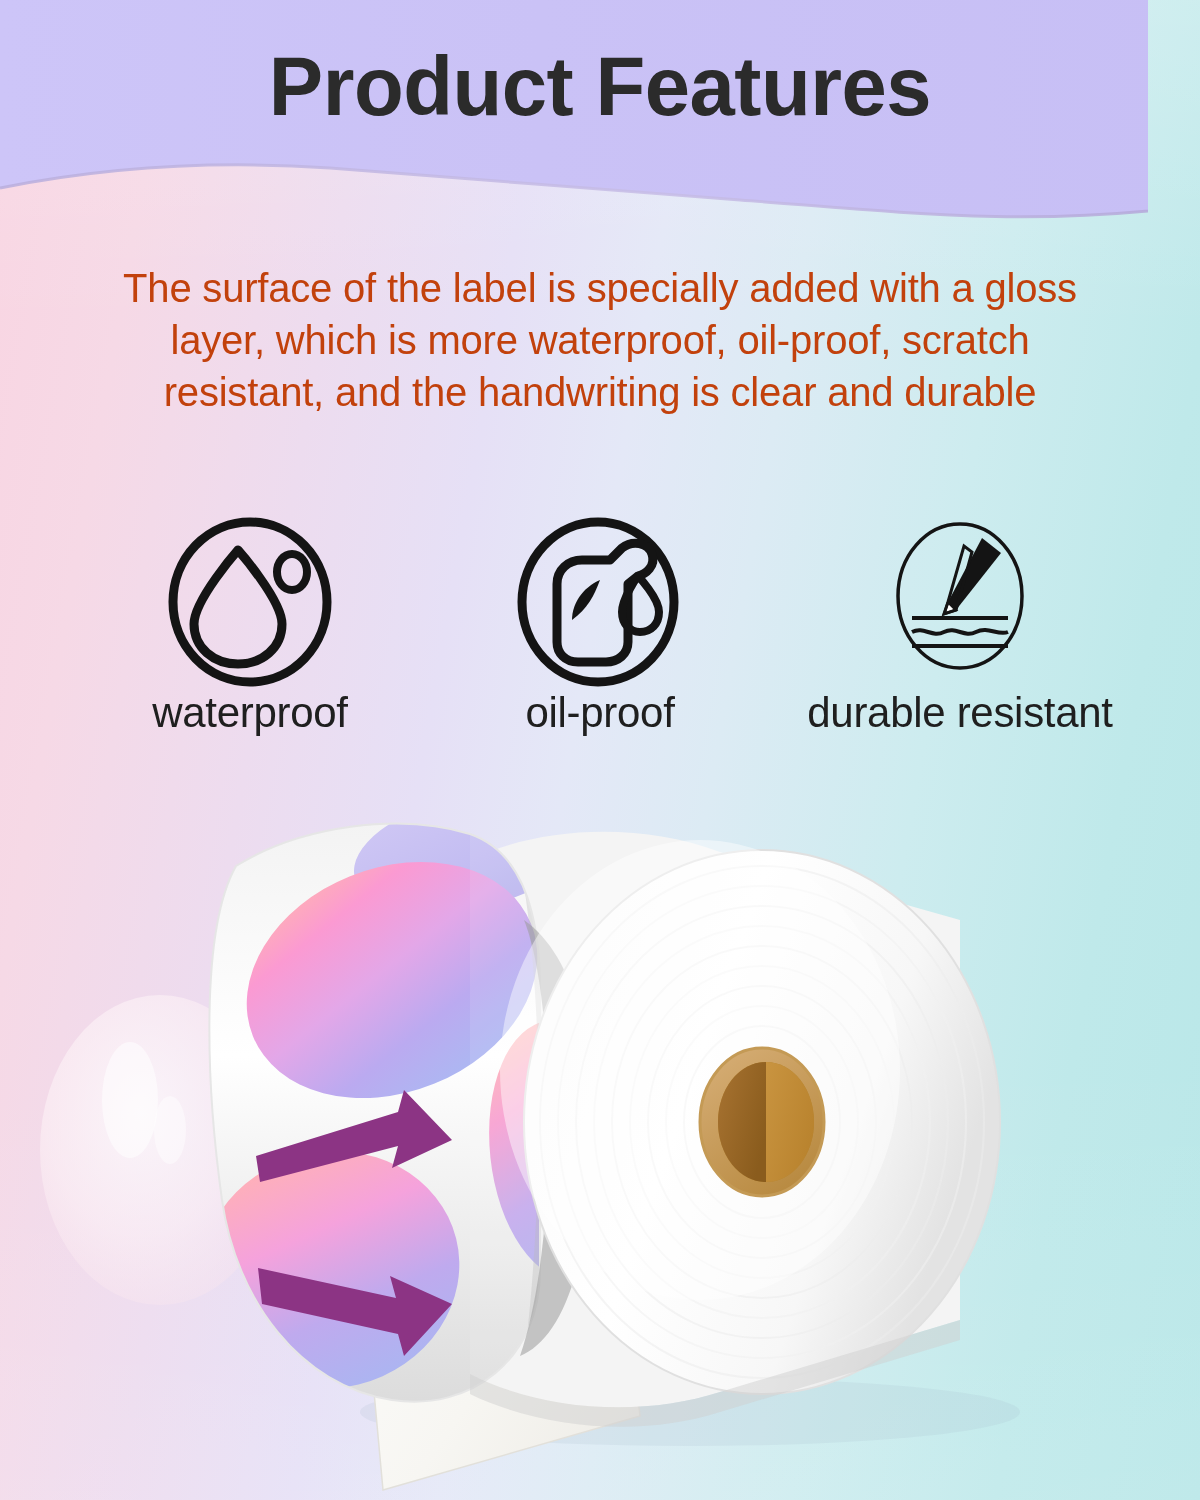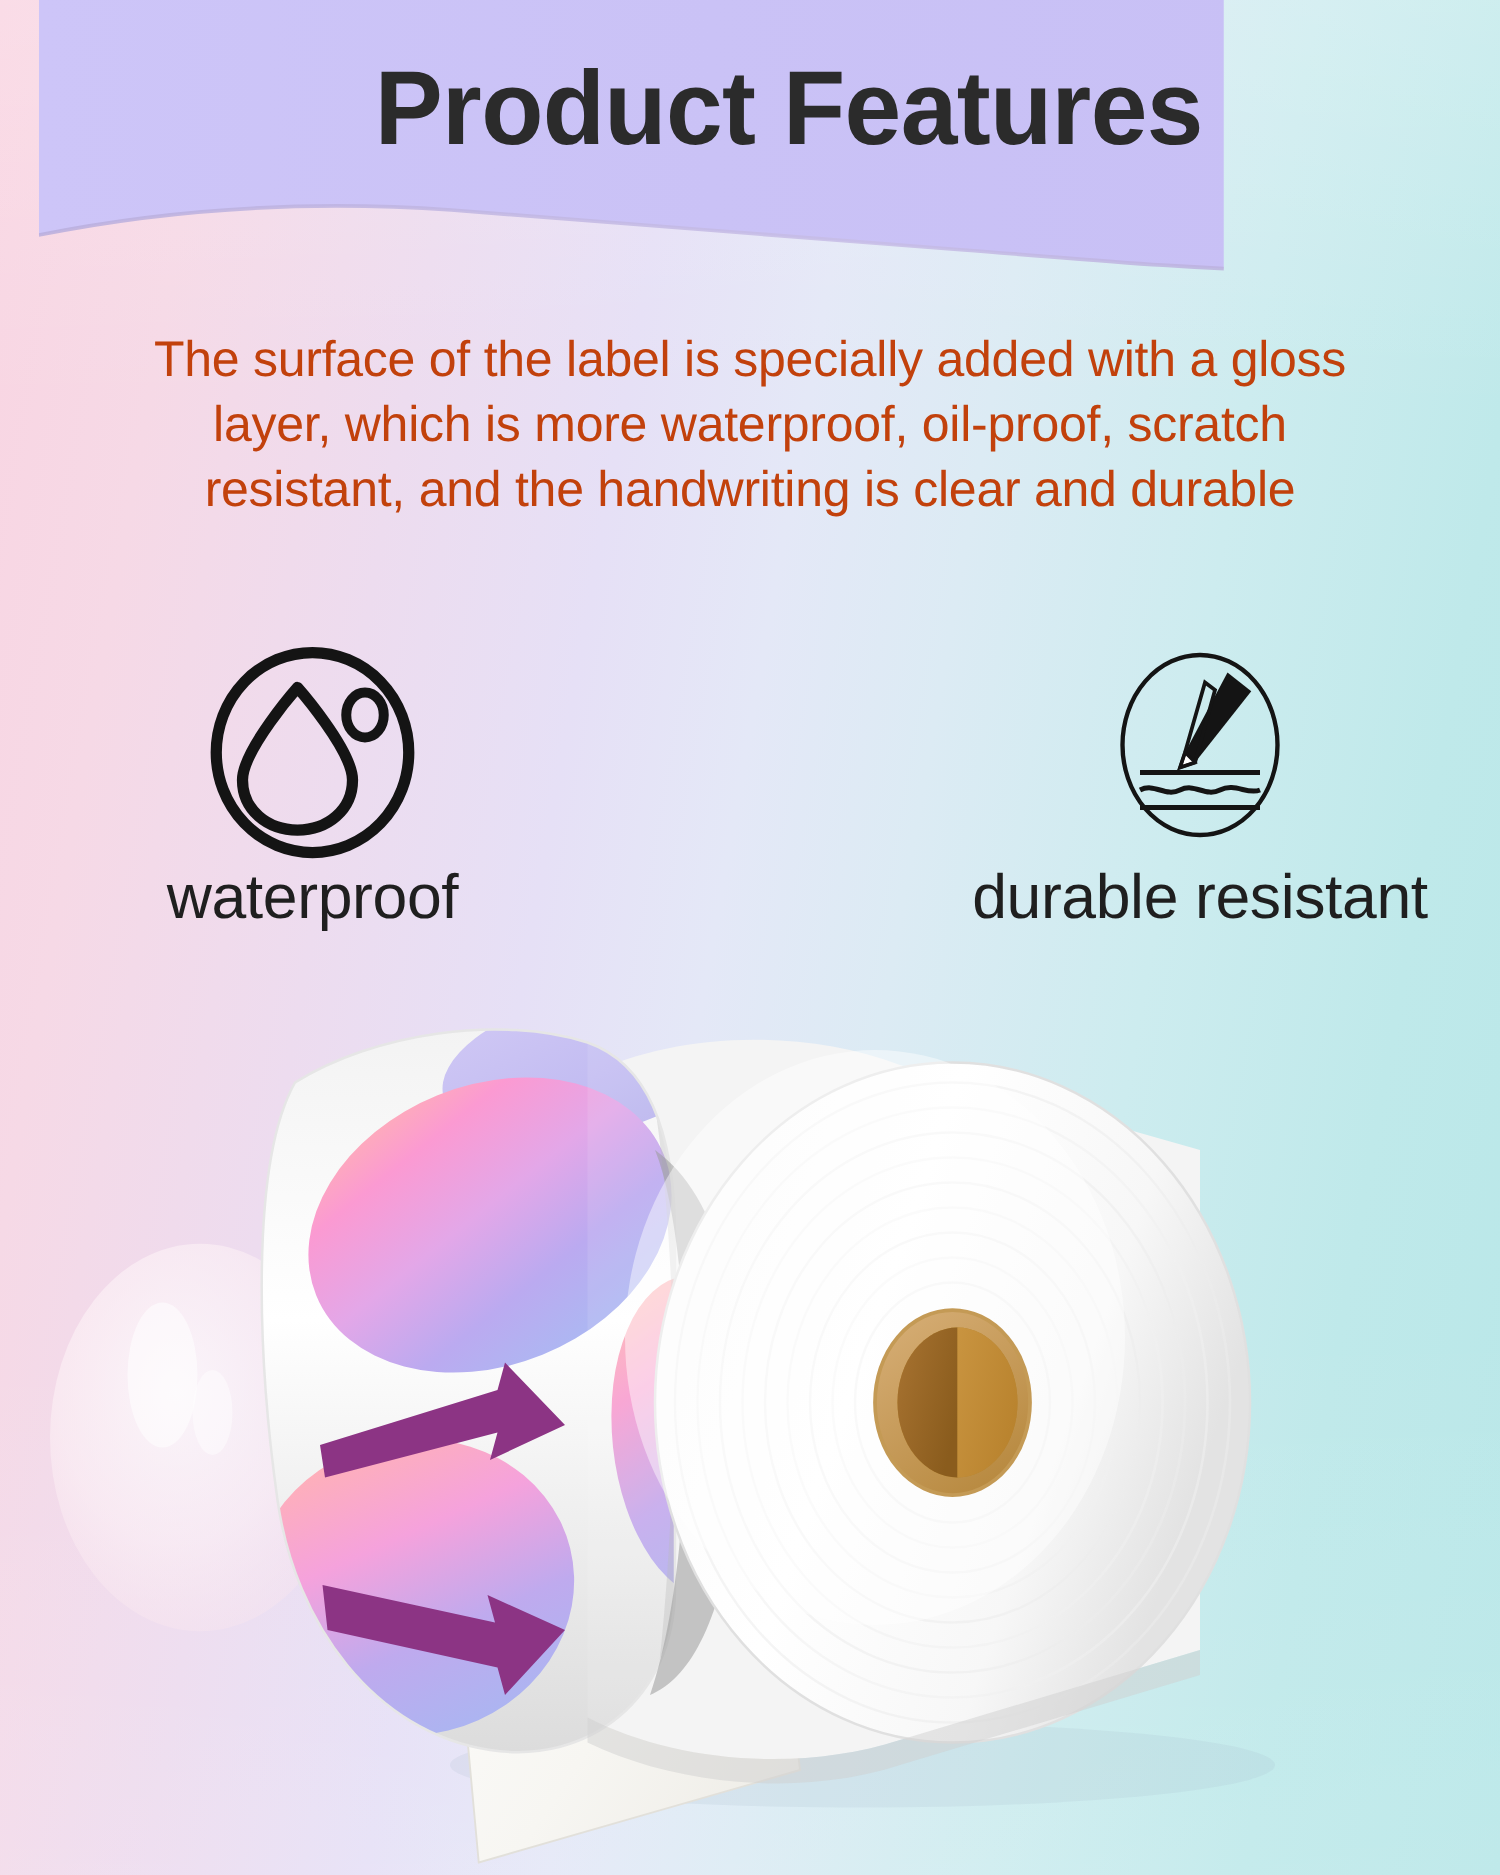--- a/index.html
+++ b/index.html
@@ -30,23 +30,22 @@
       #b8e7e8 100%);
   }
   
   .bg-wash{
     position:absolute;inset:0;
     background:linear-gradient(180deg, rgba(255,255,255,.18) 0%, rgba(255,255,255,0) 22%, rgba(255,255,255,0) 70%, rgba(255,255,255,.10) 100%);
   }
 
   
   .header{
-    position:absolute;top:0;left:0;width:948px;height:240px;
+    position:absolute;top:0;left:0;width:1148px;height:240px;
     overflow:hidden;
-    margin-left:31px;
   }
   .header svg{position:absolute;top:0;left:0;}
   .title{
     position:absolute;top:44px;left:0;width:1200px;
     text-align:center;
     font-family:"Liberation Sans Narrow","Liberation Sans",sans-serif;
     font-size:84px;
     font-weight:700;
     color:#2b2b2b;
     letter-spacing:-0.5px;
@@ -66,21 +65,21 @@
     letter-spacing:-0.2px;
   }
 
   
   .features{
     position:absolute;top:512px;left:0;width:1200px;height:260px;
   }
   .feature{position:absolute;top:0;text-align:center;}
   .feature .ico{display:block;margin:0 auto;}
   .feature .cap{
-    font-size:50px;
+    font-size:42px;
     color:#1f1f1f;
     font-weight:400;
     letter-spacing:-0.3px;
     white-space:nowrap;
     line-height:1;
   }
   .f-water{left:100px;width:300px;}
   .f-water .cap{margin-top:16px;}
   .f-oil{left:455px;width:290px;}
   .f-oil .cap{margin-top:6px;}
@@ -127,20 +126,30 @@
 
     <div class="feature f-water">
       <svg class="ico" width="180" height="180" viewBox="0 0 180 180">
         <ellipse cx="90" cy="90" rx="77" ry="80" fill="none" stroke="#141414" stroke-width="9"></ellipse>
         <path d="M78 38 C78 38 34 88 34 112 C34 136 54 152 78 152 C102 152 122 136 122 112 C122 88 78 38 78 38 Z" fill="none" stroke="#141414" stroke-width="9" stroke-linejoin="round"></path>
         <ellipse cx="132" cy="60" rx="15" ry="18" fill="none" stroke="#141414" stroke-width="8"></ellipse>
       </svg>
       <span class="cap">waterproof</span>
     </div>
 
+    <div class="feature f-oil">
+      <svg class="ico" width="180" height="180" viewBox="0 0 180 180">
+        <ellipse cx="88" cy="90" rx="76" ry="80" fill="none" stroke="#141414" stroke-width="9"></ellipse>
+        <path d="M47 72 C47 58 58 48 72 48 H100 L112 36 C122 28 138 30 142 42 C146 54 136 62 128 64
+                 L118 72 V130 C118 142 108 150 96 150 H68 C55 150 47 141 47 130 Z" fill="none" stroke="#141414" stroke-width="9" stroke-linejoin="round"></path>
+        <path d="M128 64 C128 64 112 86 112 100 C112 112 120 120 130 120 C141 120 149 112 149 100 C149 86 128 64 128 64 Z" fill="none" stroke="#141414" stroke-width="8" stroke-linejoin="round"></path>
+        <path d="M62 108 C62 92 72 76 90 68 C84 84 78 96 62 108 Z" fill="#141414"></path>
+      </svg>
+      <span class="cap">oil-proof</span>
+    </div>
 
     <div class="feature f-scratch">
       <svg class="ico" width="180" height="180" viewBox="0 0 180 180">
         <ellipse cx="90" cy="84" rx="62" ry="72" fill="none" stroke="#141414" stroke-width="3.5"></ellipse>
         <path d="M112 26 L131 41 L86 98 L74 102 L78 90 Z" fill="#141414"></path>
         <path d="M86 98 L74 102 L78 90 Z" fill="#ffffff" stroke="#141414" stroke-width="2.5"></path>
         <path d="M102 40 L86 98 L74 102 L78 90 L94 34 Z" fill="none" stroke="#141414" stroke-width="3"></path>
         <line x1="42" y1="106" x2="138" y2="106" stroke="#141414" stroke-width="4"></line>
         <path d="M42 120 C54 114 62 126 74 120 C86 114 94 126 106 120 C118 114 128 124 138 120" fill="none" stroke="#141414" stroke-width="4"></path>
         <line x1="42" y1="134" x2="138" y2="134" stroke="#141414" stroke-width="4"></line>

